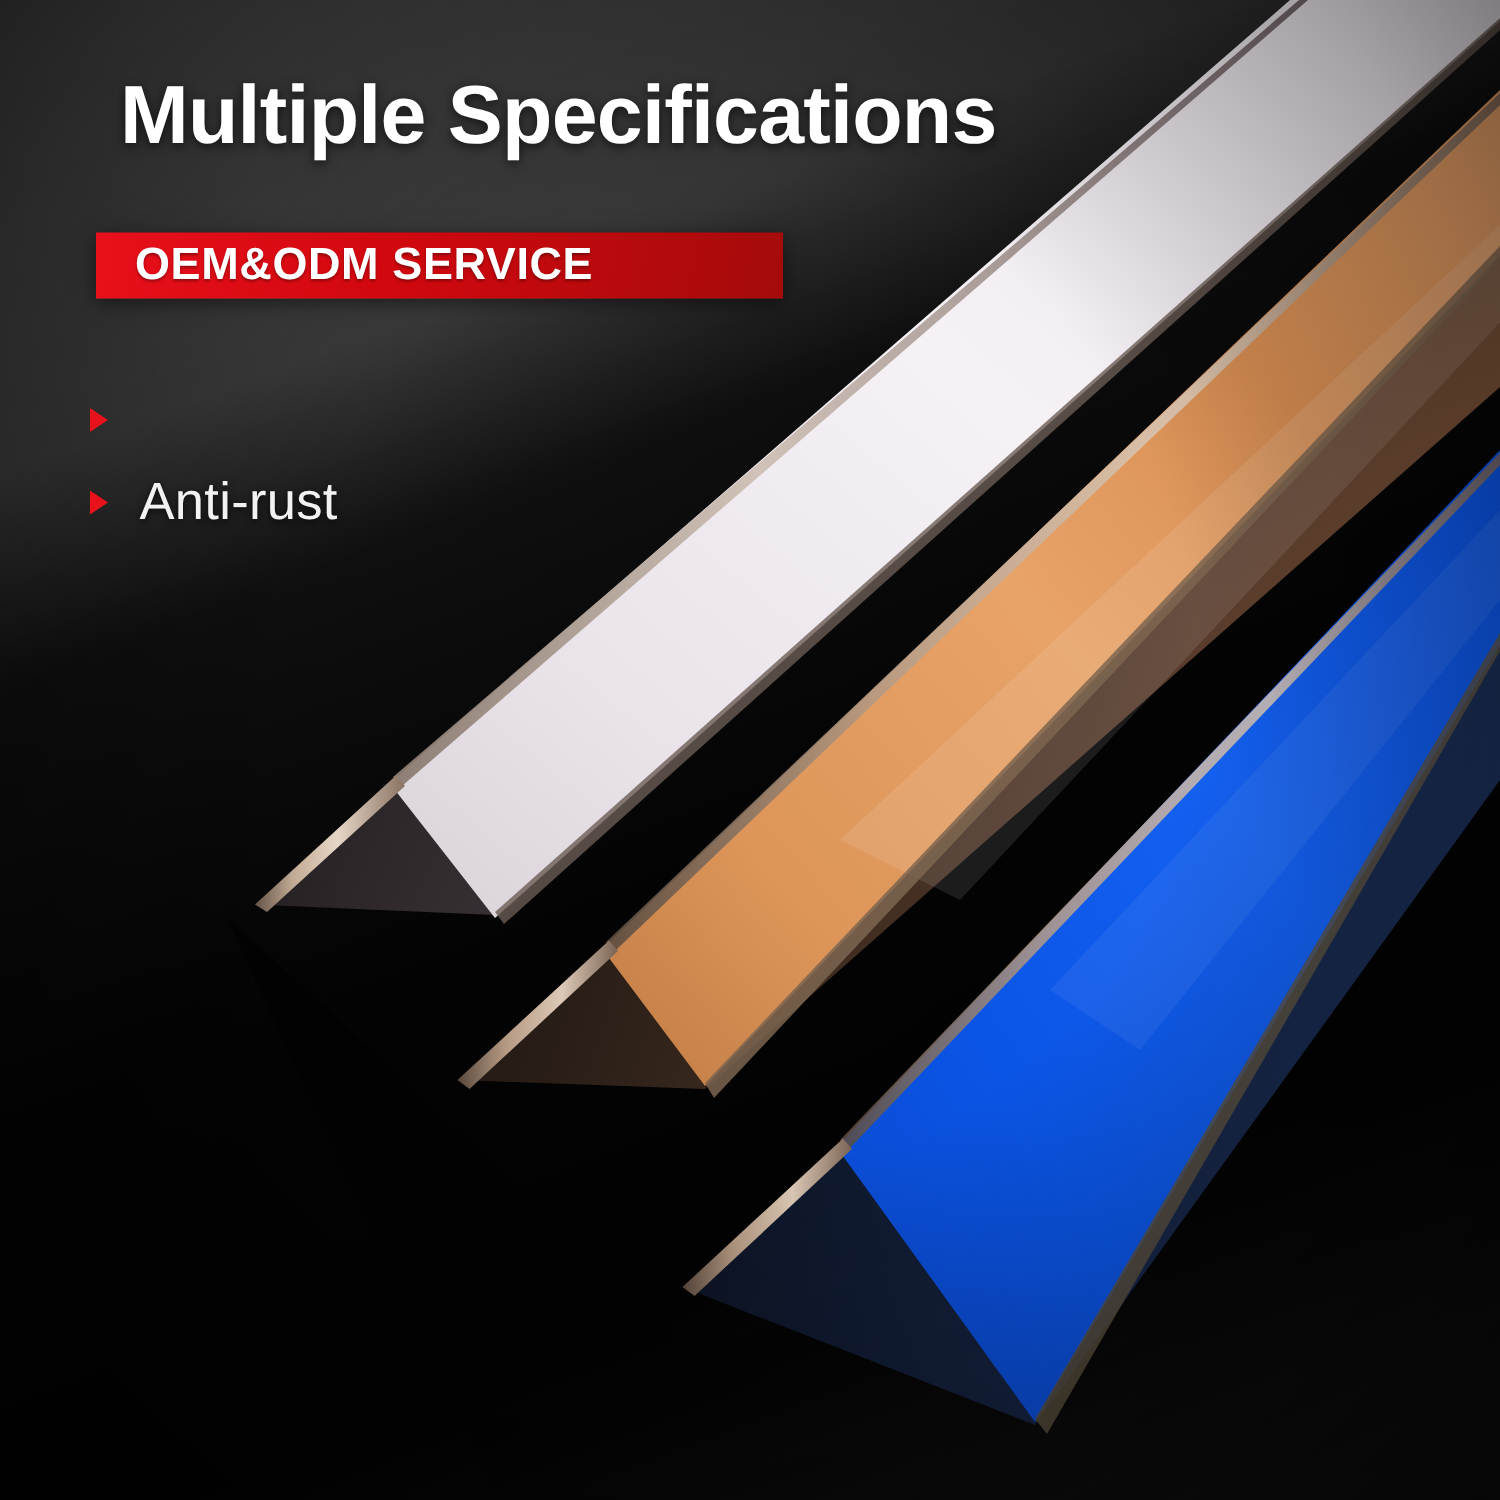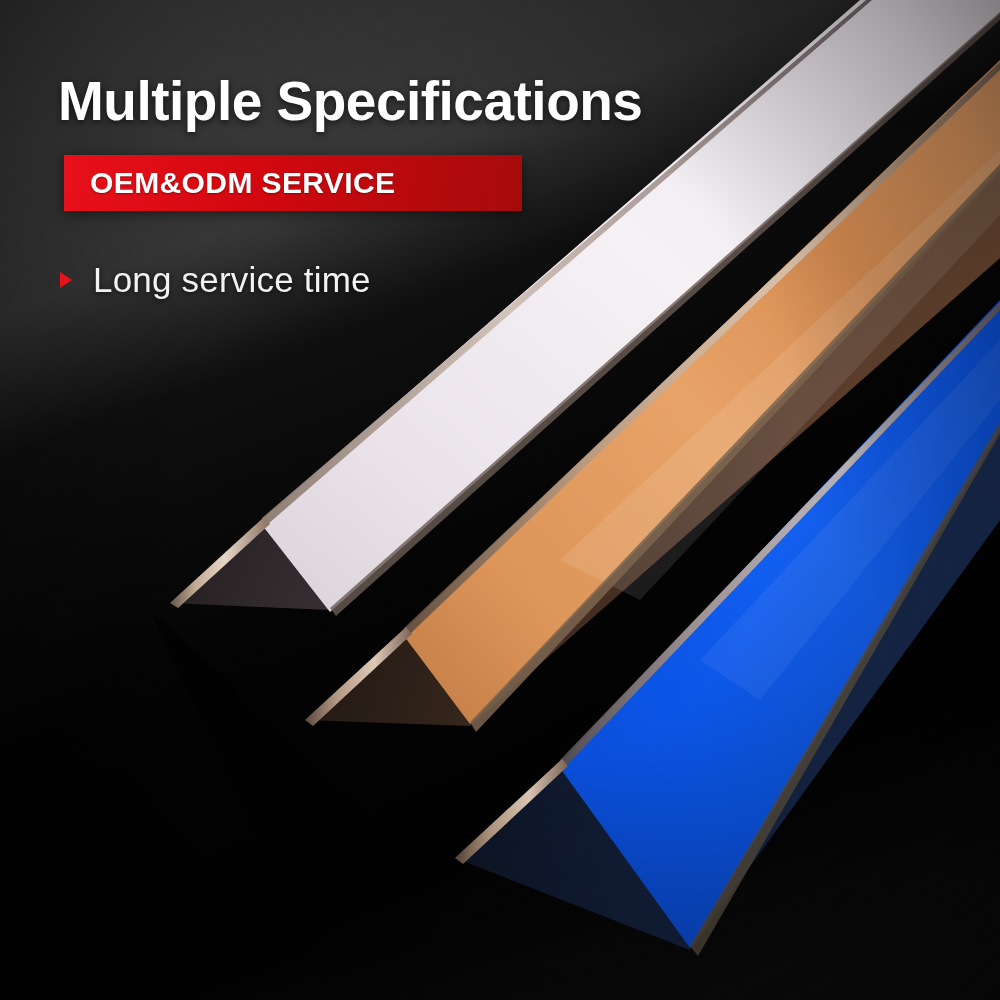--- a/index.html
+++ b/index.html
@@ -59,36 +59,35 @@
 
   
   .product {
     position: absolute;
     inset: 0;
   }
 
   
   .headline {
     position: absolute;
-    left: 58px;
+    left: 80px;
     top: 44px;
     font-size: 55px;
     font-weight: 700;
     letter-spacing: -0.5px;
     color: #ffffff;
     text-shadow: 0 2px 7px rgba(0,0,0,0.65);
     white-space: nowrap;
-    margin-top: 25px;
   }
   .badge {
     position: absolute;
     left: 64px;
     top: 155px;
     width: 458px;
-    height: 56px;
+    height: 44px;
     background: linear-gradient(100deg, #e8101b 0%, #d2080f 42%, #a50b0b 100%);
     box-shadow: 0 3px 12px rgba(0,0,0,0.5);
     display: flex;
     align-items: center;
   }
   .badge-text {
     color: #ffffff;
     font-size: 30px;
     font-weight: 700;
     letter-spacing: 0.4px;
@@ -234,17 +233,20 @@
 
   <div class="headline">Multiple Specifications</div>
 
   <div class="badge">
     <span class="badge-text">OEM&amp;ODM SERVICE</span>
   </div>
 
   <div class="features">
     <div class="feature">
       <span class="tri"></span>
-      <span class="feature-label">Long service time</span>
+    </div>
+    <div class="feature">
+      <span class="tri"></span>
+      <span class="feature-label">Anti-rust</span>
     </div>
   </div>
 
 </div>
 
 </body></html>

